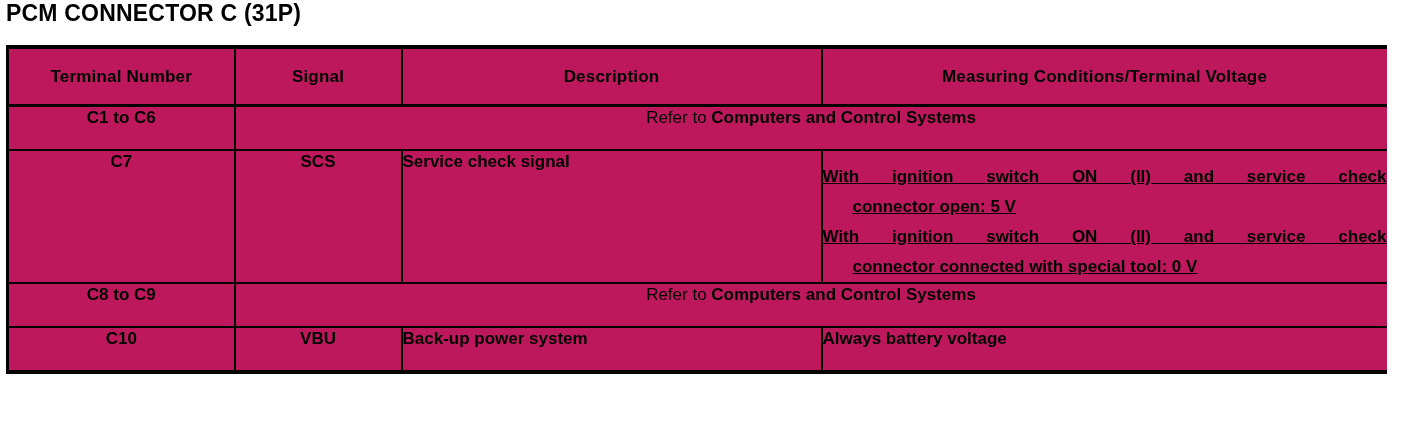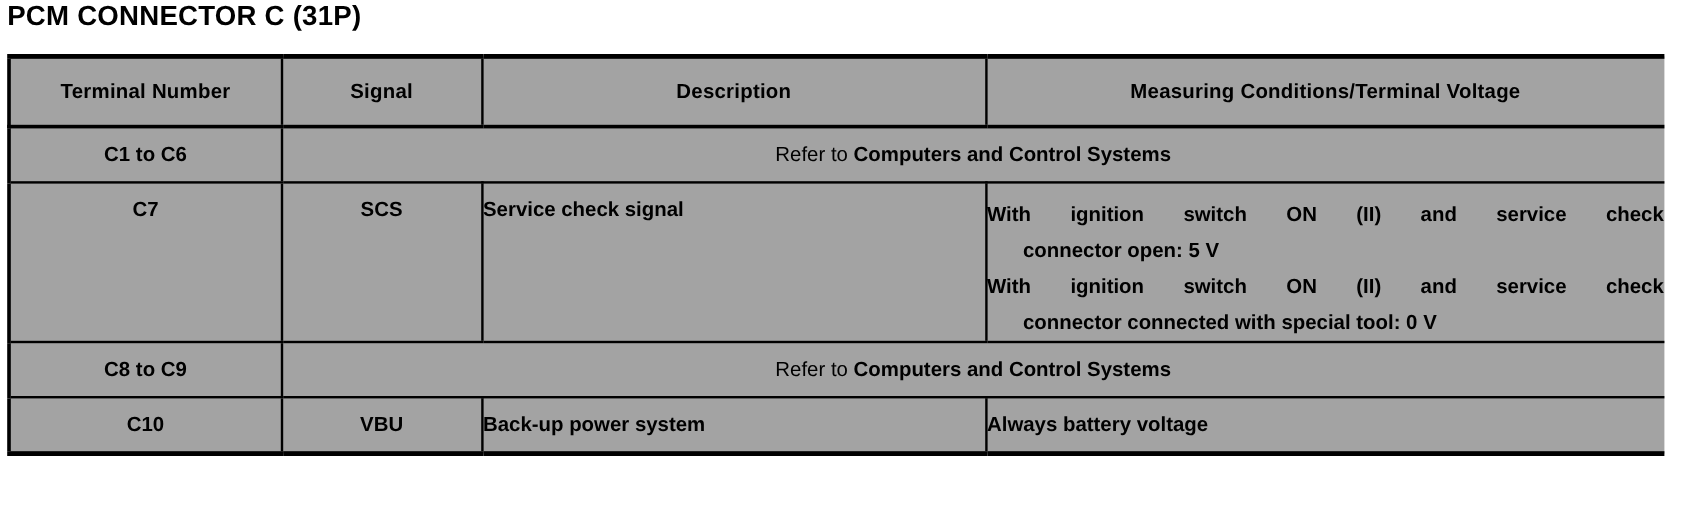--- a/index.html
+++ b/index.html
@@ -51,21 +51,21 @@
   table.pcm col.c-desc { width: 420px; }
   table.pcm col.c-meas { width: 565px; }
 
   table.pcm td, table.pcm th {
     border-left: 2px solid #000;
     border-right: none;
     border-top: 2px solid #000;
     border-bottom: 2px solid #000;
     padding: 0;
     vertical-align: top;
-    background: #a3a3a3;
+    background: #be185d;
   }
 
   
   table.pcm tr > *:first-child { border-left: 3px solid #000; }
   table.pcm tr > *:last-child  { border-right: none; }
 
   
   table.pcm thead tr th { border-top: 4px solid #000; border-bottom: 3px solid #000; }
   table.pcm tbody tr:last-child td { border-bottom: 4px solid #000; }
 
@@ -101,39 +101,39 @@
     padding-right: 12px;
   }
   td.refer {
     text-align: center;
     font-weight: normal;
   }
   td.refer b { font-weight: bold; }
 
   .cellpad-1line {
     display: block;
-    padding-top: 11px;
     padding-bottom: 11px;
     line-height: 22px;
   }
   .cellpad-top {
     display: block;
     padding-top: 11px;
     line-height: 30px;
   }
 
   tr.r-refer td { height: 42px; }
   tr.r-c7 td    { height: 124px; }
   tr.r-c10 td   { height: 42px; }
 
   .meas-line {
     display: block;
     white-space: nowrap;
     text-align: justify;
     text-align-last: justify;
+    text-decoration: underline;
   }
   .meas-line.nojust {
     text-align: left;
     text-align-last: left;
     margin-left: 30px;
   }
 </style>
 </head>
 <body>
 

